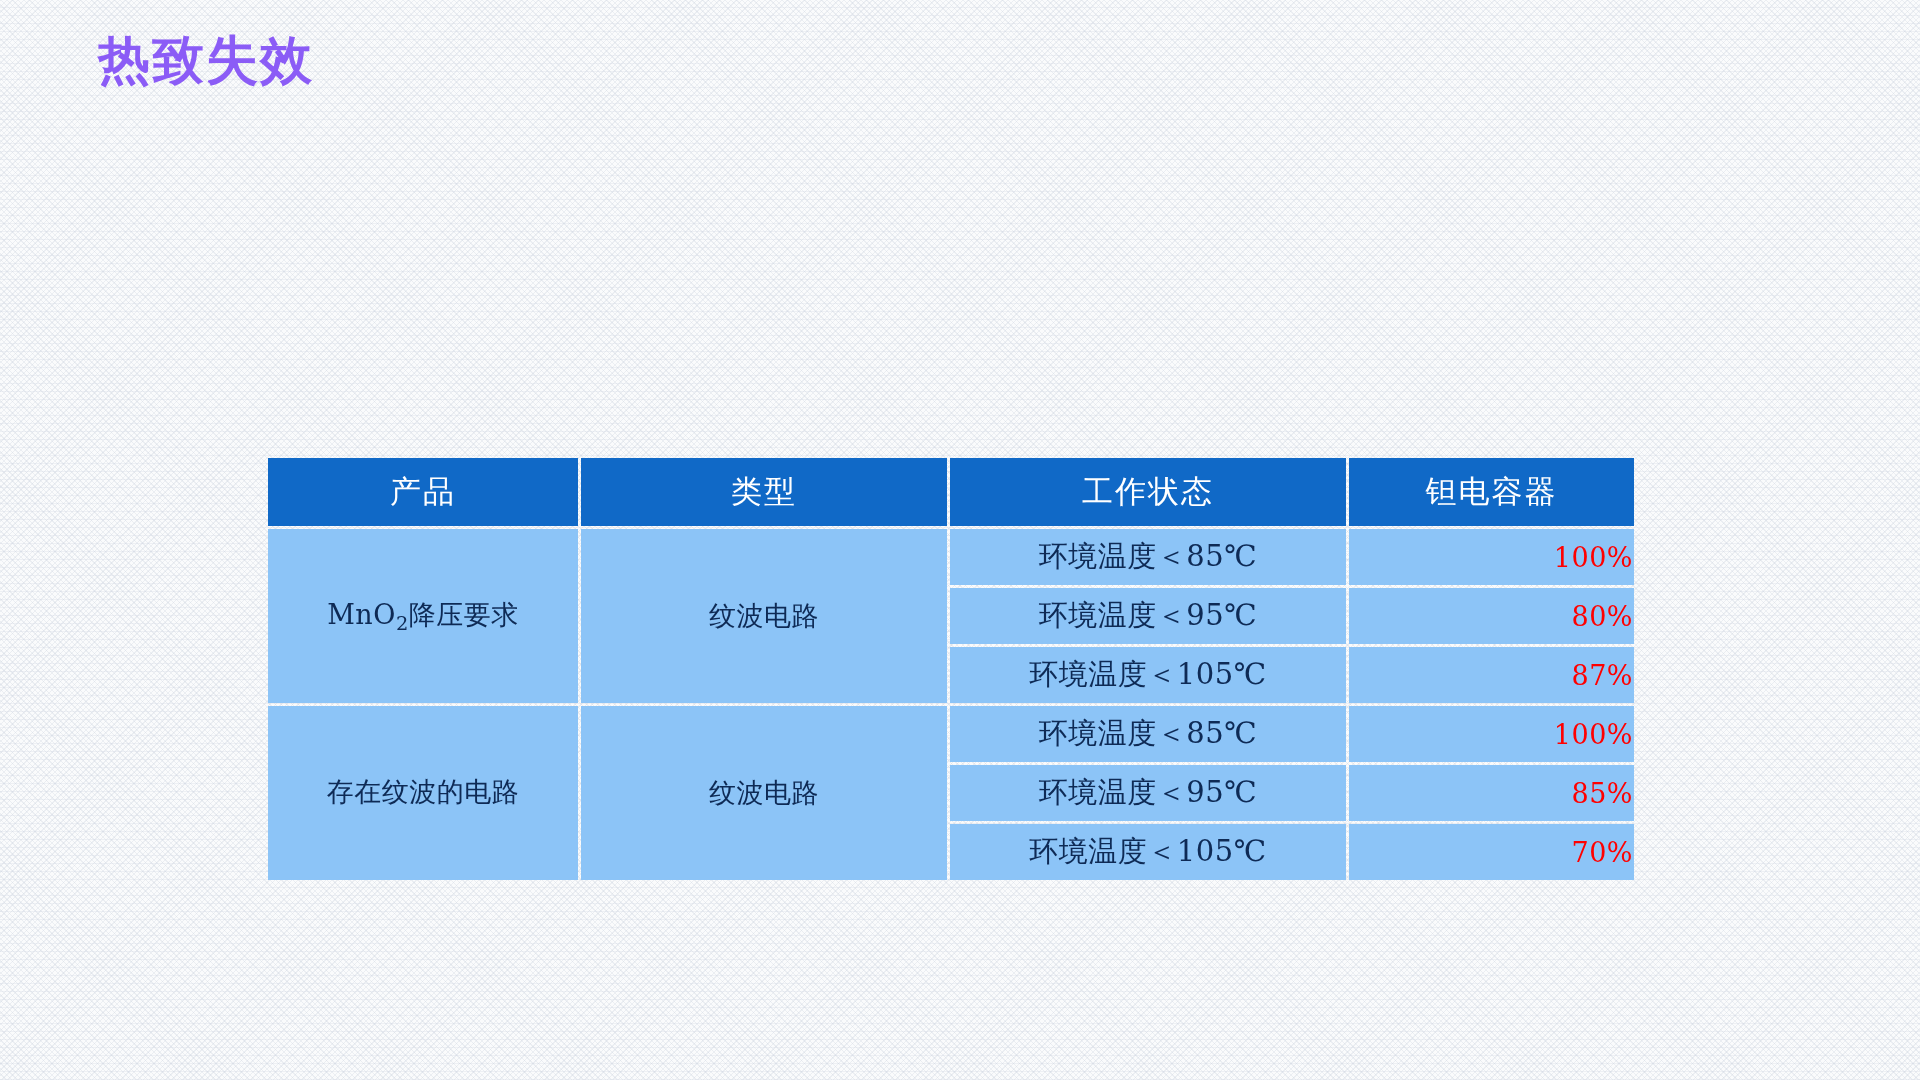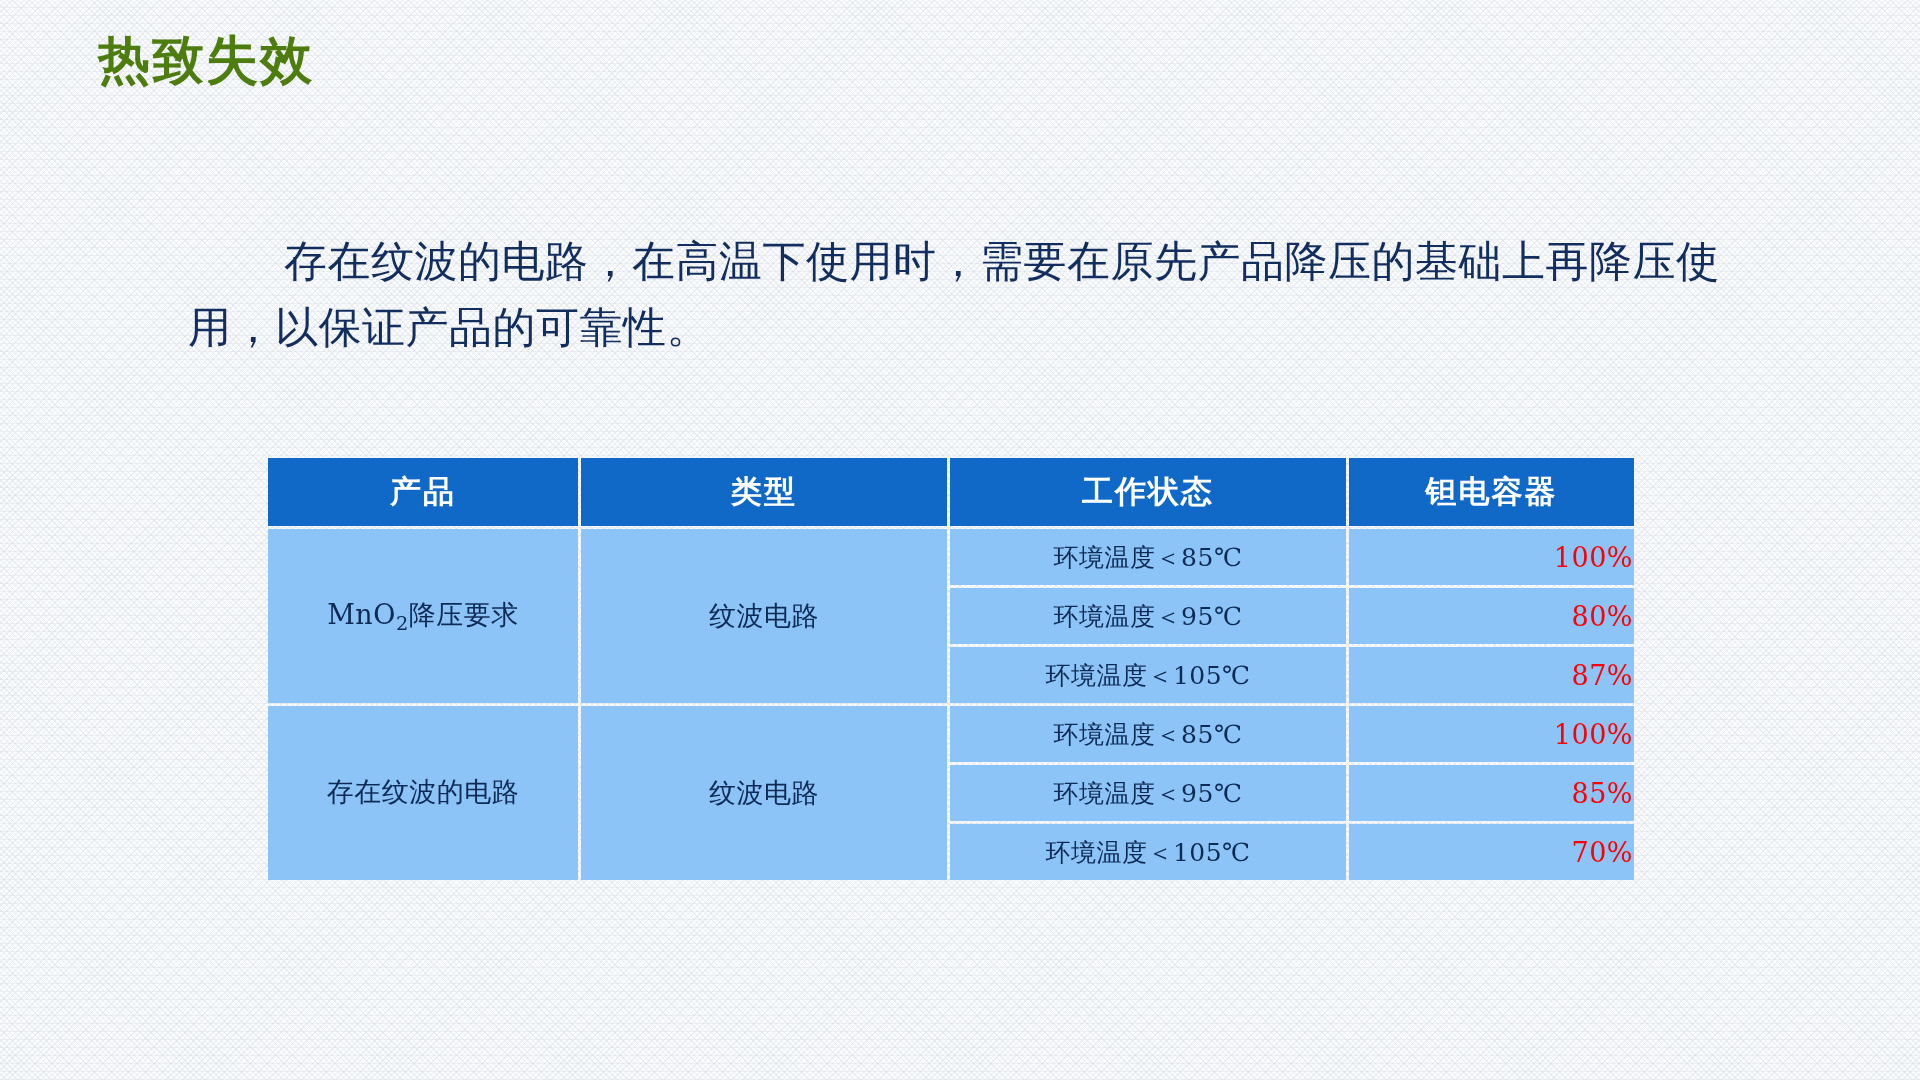--- a/index.html
+++ b/index.html
@@ -41,21 +41,21 @@
 
   
   #page-title {
     position: absolute;
     left: 98px;
     top: 26px;
     font-family: "DejaVu Sans", sans-serif;
     font-weight: bold;
     font-size: 52px;
     letter-spacing: 2px;
-    color: #4d7c0f;
+    color: #8b5cf6;
     white-space: nowrap;
   }
 
   
   #body-paragraph {
     position: absolute;
     left: 188px;
     top: 228px;
     width: 1560px;
     font-family: "DejaVu Serif", "Liberation Serif", serif;
@@ -79,34 +79,34 @@
   }
   #derating-table col.c-product   { width: 310px; }
   #derating-table col.c-type      { width: 366px; }
   #derating-table col.c-condition { width: 396px; }
   #derating-table col.c-derating  { width: 285px; }
 
   #derating-table th {
     background: #1069C7;
     color: #ffffff;
     font-family: "DejaVu Serif", "Liberation Serif", serif;
-    font-weight: bold;
+    font-weight: normal;
     font-size: 31px;
     height: 66px;
     text-align: center;
     vertical-align: middle;
     letter-spacing: 2px;
     border: 0;
   }
 
   #derating-table td {
     background: #8CC4F7;
     color: #0E2A55;
     font-family: "DejaVu Serif", "Liberation Serif", serif;
-    font-size: 25px;
+    font-size: 29px;
     text-align: center;
     vertical-align: middle;
     height: 54px;
     border: 0;
     letter-spacing: 0.5px;
   }
 
   #derating-table td.product-cell,
   #derating-table td.type-cell {
     font-size: 27px;
@@ -125,21 +125,20 @@
 </style>
 </head>
 <body>
 
 <div id="slide-bg"></div>
 
 <div id="slide">
 
   <div id="page-title">热致失效</div>
 
-  <div id="body-paragraph">存在纹波的电路，在高温下使用时，需要在原先产品降压的基础上再降压使用，以保证产品的可靠性。</div>
 
   <table id="derating-table">
     <colgroup>
       <col class="c-product">
       <col class="c-type">
       <col class="c-condition">
       <col class="c-derating">
     </colgroup>
     <thead>
       <tr>

